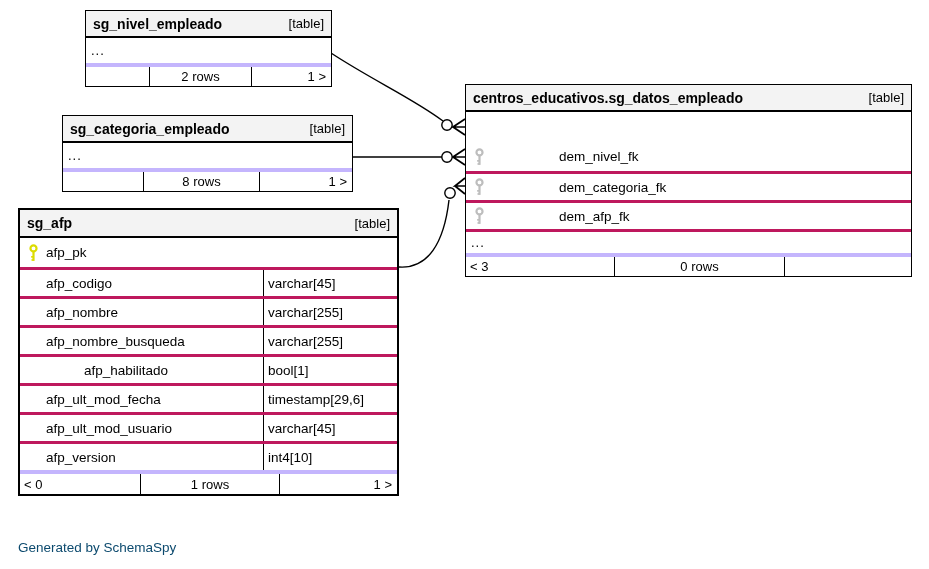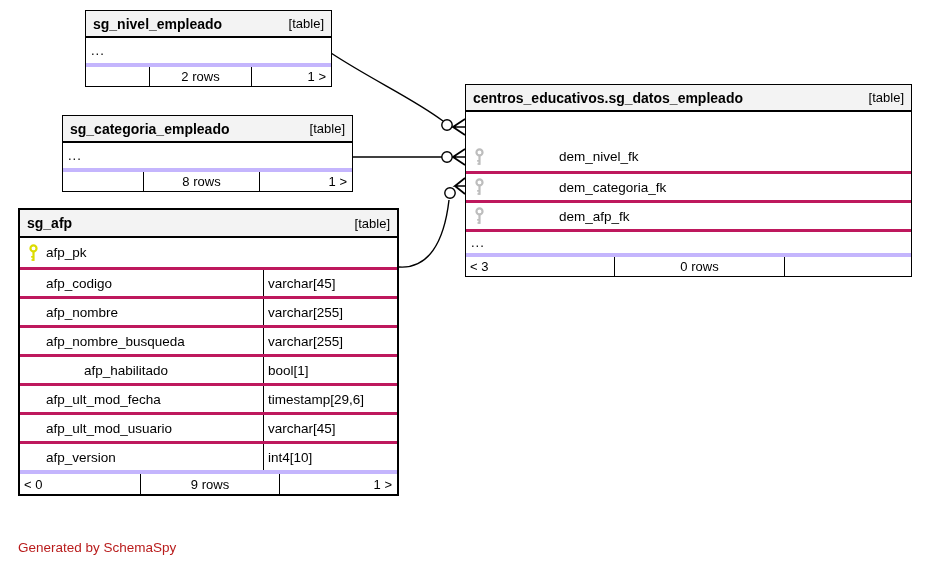--- a/index.html
+++ b/index.html
@@ -27,21 +27,21 @@
   .fk-name{margin-left:67px;white-space:nowrap;}
   .tfoot{display:flex;border-top:4px solid #c4b5fd;box-sizing:border-box;font-size:13px;}
   .fcell{display:flex;align-items:center;box-sizing:border-box;flex:none;}
   .fcell + .fcell{border-left:1px solid #000;}
   .fcell.left{justify-content:flex-start;padding-left:4px;}
   .fcell.center{justify-content:center;}
   .fcell.right{justify-content:flex-end;padding-right:5px;flex:1;}
   .key{display:block;}
   .key.primary{color:var(--primary-key,#dcdc00);}
   .key.foreign{color:var(--foreign-key,#bdbdbd);}
-  .credit{position:absolute;left:18px;top:540px;font-size:13.5px;color:#b91c1c;}
+  .credit{position:absolute;left:18px;top:540px;font-size:13.5px;color:#0c4a6e;}
 </style>
 </head>
 <body>
 
 <div class="canvas">
 
   <svg class="edges" width="929" height="569" viewBox="0 0 929 569">
 
     <g>
       <path d="M 331 53 C 372 80 414 99 443 121" fill="none" stroke="#000" stroke-width="1.4"></path>
@@ -136,21 +136,21 @@
       <span class="ctype">varchar[45]</span>
     </div>
     <div class="trow" style="height:29px;">
       <span class="icon-cell"></span>
       <span class="cname">afp_version</span>
       <span class="ctype">int4[10]</span>
     </div>
 
     <div class="tfoot" style="height:24px;">
       <div class="fcell left" style="width:120px;">&lt; 0</div>
-      <div class="fcell center" style="width:139px;">9 rows</div>
+      <div class="fcell center" style="width:139px;">1 rows</div>
       <div class="fcell right">1 &gt;</div>
     </div>
   </div>
 
   <div class="tbl" style="left:465px;top:84px;width:447px;">
     <div class="thead" style="height:27px;">
       <span class="tname">centros_educativos.sg_datos_empleado</span>
       <span class="tbadge">[table]</span>
     </div>
 

